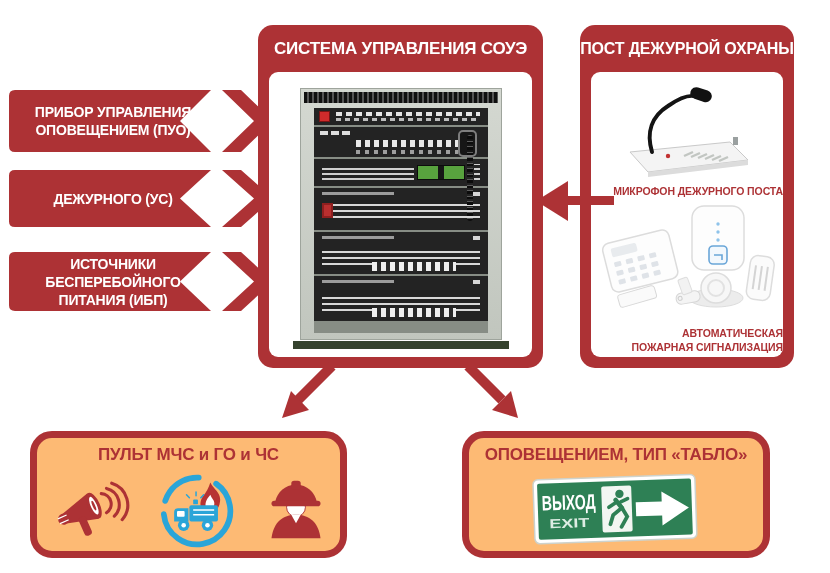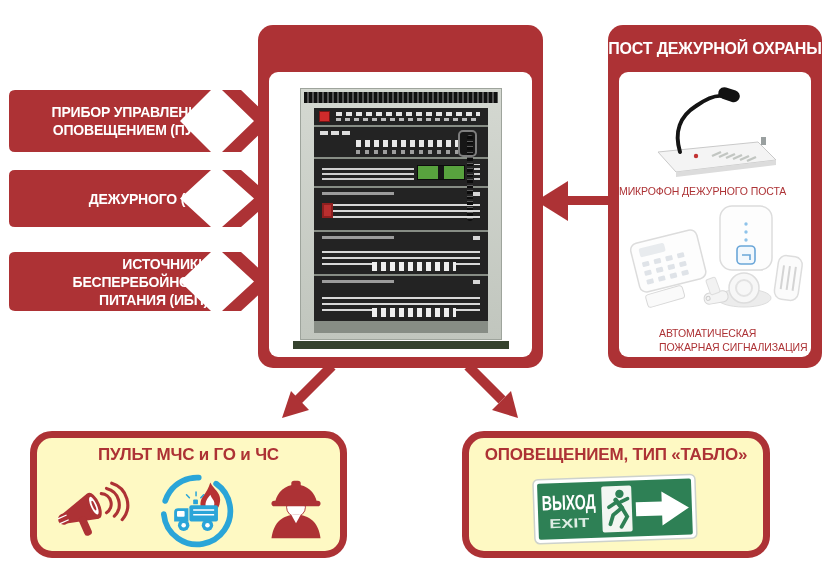--- a/index.html
+++ b/index.html
@@ -2,32 +2,32 @@
 <html><head>
 <meta charset="utf-8">
 <style>
   html,body{margin:0;padding:0;background:#fff;}
   .canvas{position:relative;width:830px;height:573px;background:#fff;overflow:hidden;
           font-family:"Liberation Sans",sans-serif;}
   
   .banner{position:absolute;left:8px;width:268px;}
   .banner svg{position:absolute;left:0;top:0;width:100%;height:100%;}
   .banner-label{position:absolute;left:10px;width:190px;top:50%;transform:translateY(-50%);
-    text-align:right;color:#fff;font-weight:700;font-size:14px;line-height:1.3;
+    text-align:center;color:#fff;font-weight:700;font-size:14px;line-height:1.3;
     letter-spacing:-0.2px;white-space:pre-line;}
   
   .panel{position:absolute;background:#ad3235;border-radius:15px;}
   .panel-header{height:47px;display:flex;align-items:center;justify-content:center;
     color:#fff;font-weight:700;font-size:17px;letter-spacing:-0.2px;}
   .panel-body{position:absolute;left:11px;right:11px;top:47px;bottom:11px;
     background:#fff;border-radius:9px;overflow:hidden;}
-  .red-caption{position:absolute;left:0;right:0;text-align:left;color:#ad3235;
-    font-weight:400;font-size:10.5px;line-height:1.35;white-space:pre-line;letter-spacing:-0.1px;}
-  
-  .obox{position:absolute;background:#fef9c3;border:7px solid #ad3235;border-radius:22px;}
+  .red-caption{position:absolute;left:0;right:0;text-align:right;color:#ad3235;
+    font-weight:700;font-size:10.5px;line-height:1.35;white-space:pre-line;letter-spacing:-0.1px;}
+  
+  .obox{position:absolute;background:#fdba74;border:7px solid #ad3235;border-radius:22px;}
   .obox-title{margin-top:7px;text-align:center;color:#ad3235;font-weight:700;font-size:17px;
     letter-spacing:-0.2px;}
   .icons-row{position:absolute;left:0;right:0;top:36px;bottom:4px;display:flex;
     align-items:center;justify-content:center;gap:26px;}
   
   .rack{position:absolute;left:50%;top:16px;transform:translateX(-50%);width:216px;}
   .cab{position:relative;width:200px;height:250px;margin:0 auto;
     background:linear-gradient(180deg,#d4d8d1,#c1c6be);border:1px solid #9ea49c;}
   .cab-topvent{position:absolute;top:3px;left:3px;right:3px;height:11px;
     background:repeating-linear-gradient(90deg,#101010 0 3px,#565656 3px 5px);}
@@ -96,20 +96,21 @@
   <div class="banner" style="top:244px;height:61px;margin-top:7px;">
     <svg viewBox="0 0 268 64" preserveAspectRatio="none">
       <path d="M7,1 H203 L172,32 L203,63 H7 Q1,63 1,57 V7 Q1,1 7,1 Z" fill="#ad3235"></path>
       <polygon points="214,1 233,1 265,32 233,63 214,63 246,32" fill="#ad3235"></polygon>
     </svg>
     <div class="banner-label">ИСТОЧНИКИ БЕСПЕРЕБОЙНОГО
 ПИТАНИЯ (ИБП)</div>
   </div>
 
   <div class="panel" style="left:258px;top:25px;width:285px;height:343px;">
+    <div class="panel-header">СИСТЕМА УПРАВЛЕНИЯ СОУЭ</div>
     <div class="panel-body">
       <div class="rack">
         <div class="cab">
           <div class="cab-topvent"></div>
           <div class="cab-win">
             <div class="unit u1">
               <div class="rb"></div>
                 <div class="sl1"></div>
                 <div class="sl2"></div>
             </div>
@@ -143,21 +144,21 @@
                 <div class="mid" style="top:32px;"></div>
             </div>
           </div>
           <div class="cord"></div>
         </div>
         <div class="rack-base"></div>
       </div>
     </div>
   </div>
 
-  <div class="panel" style="left:608px;top:25px;width:214px;height:343px;">
+  <div class="panel" style="left:580px;top:25px;width:214px;height:343px;">
     <div class="panel-header" style="font-size:16px;">ПОСТ ДЕЖУРНОЙ ОХРАНЫ</div>
     <div class="panel-body">
       <svg class="abs" style="left:50%;top:8px;transform:translateX(-50%);" width="150" height="100" viewBox="0 0 150 100">
         <path d="M18,72 L118,62 L136,80 L36,92 Z" fill="#f4f4f4" stroke="#c9c9c9" stroke-width="1"></path>
         <path d="M36,92 L136,80 L136,85 L36,97 Z" fill="#dcdcdc"></path>
         <g stroke="#c2c6c2" stroke-width="2.4">
           <path d="M72,76 l9,-4"></path>
             <path d="M79,77 l9,-4"></path>
             <path d="M86,78 l9,-4"></path>
           <path d="M93,79 l9,-4"></path>

